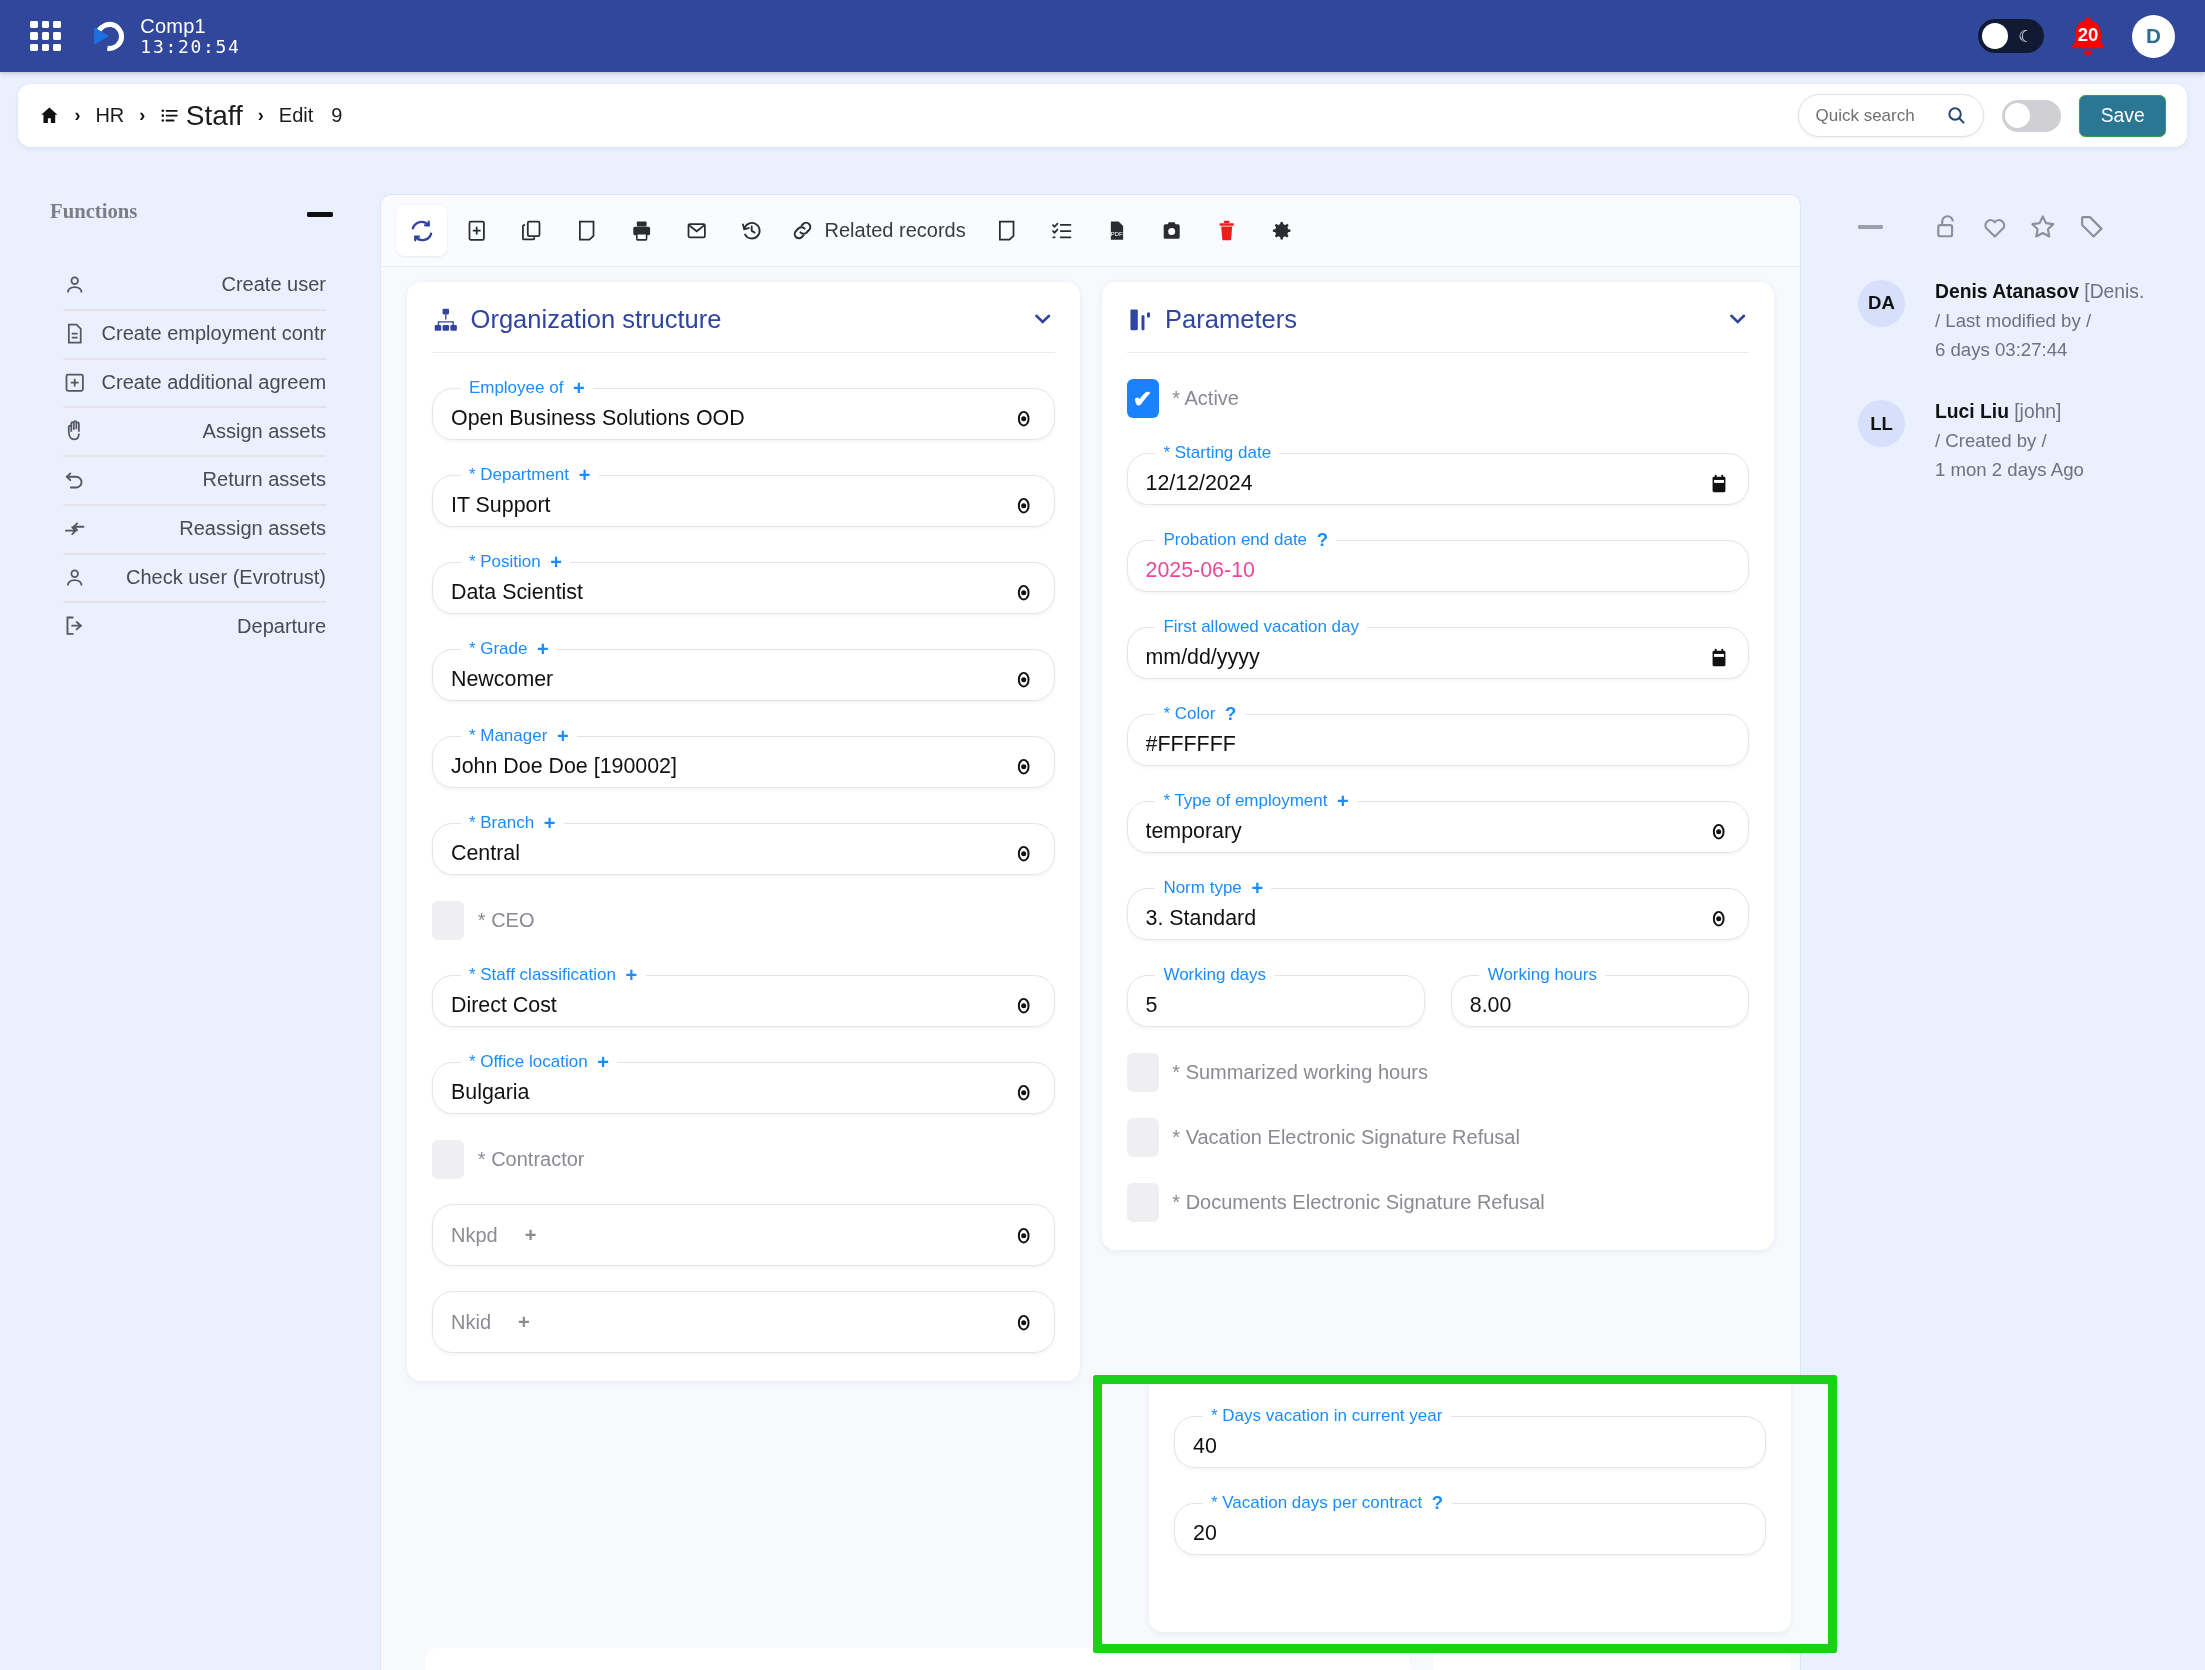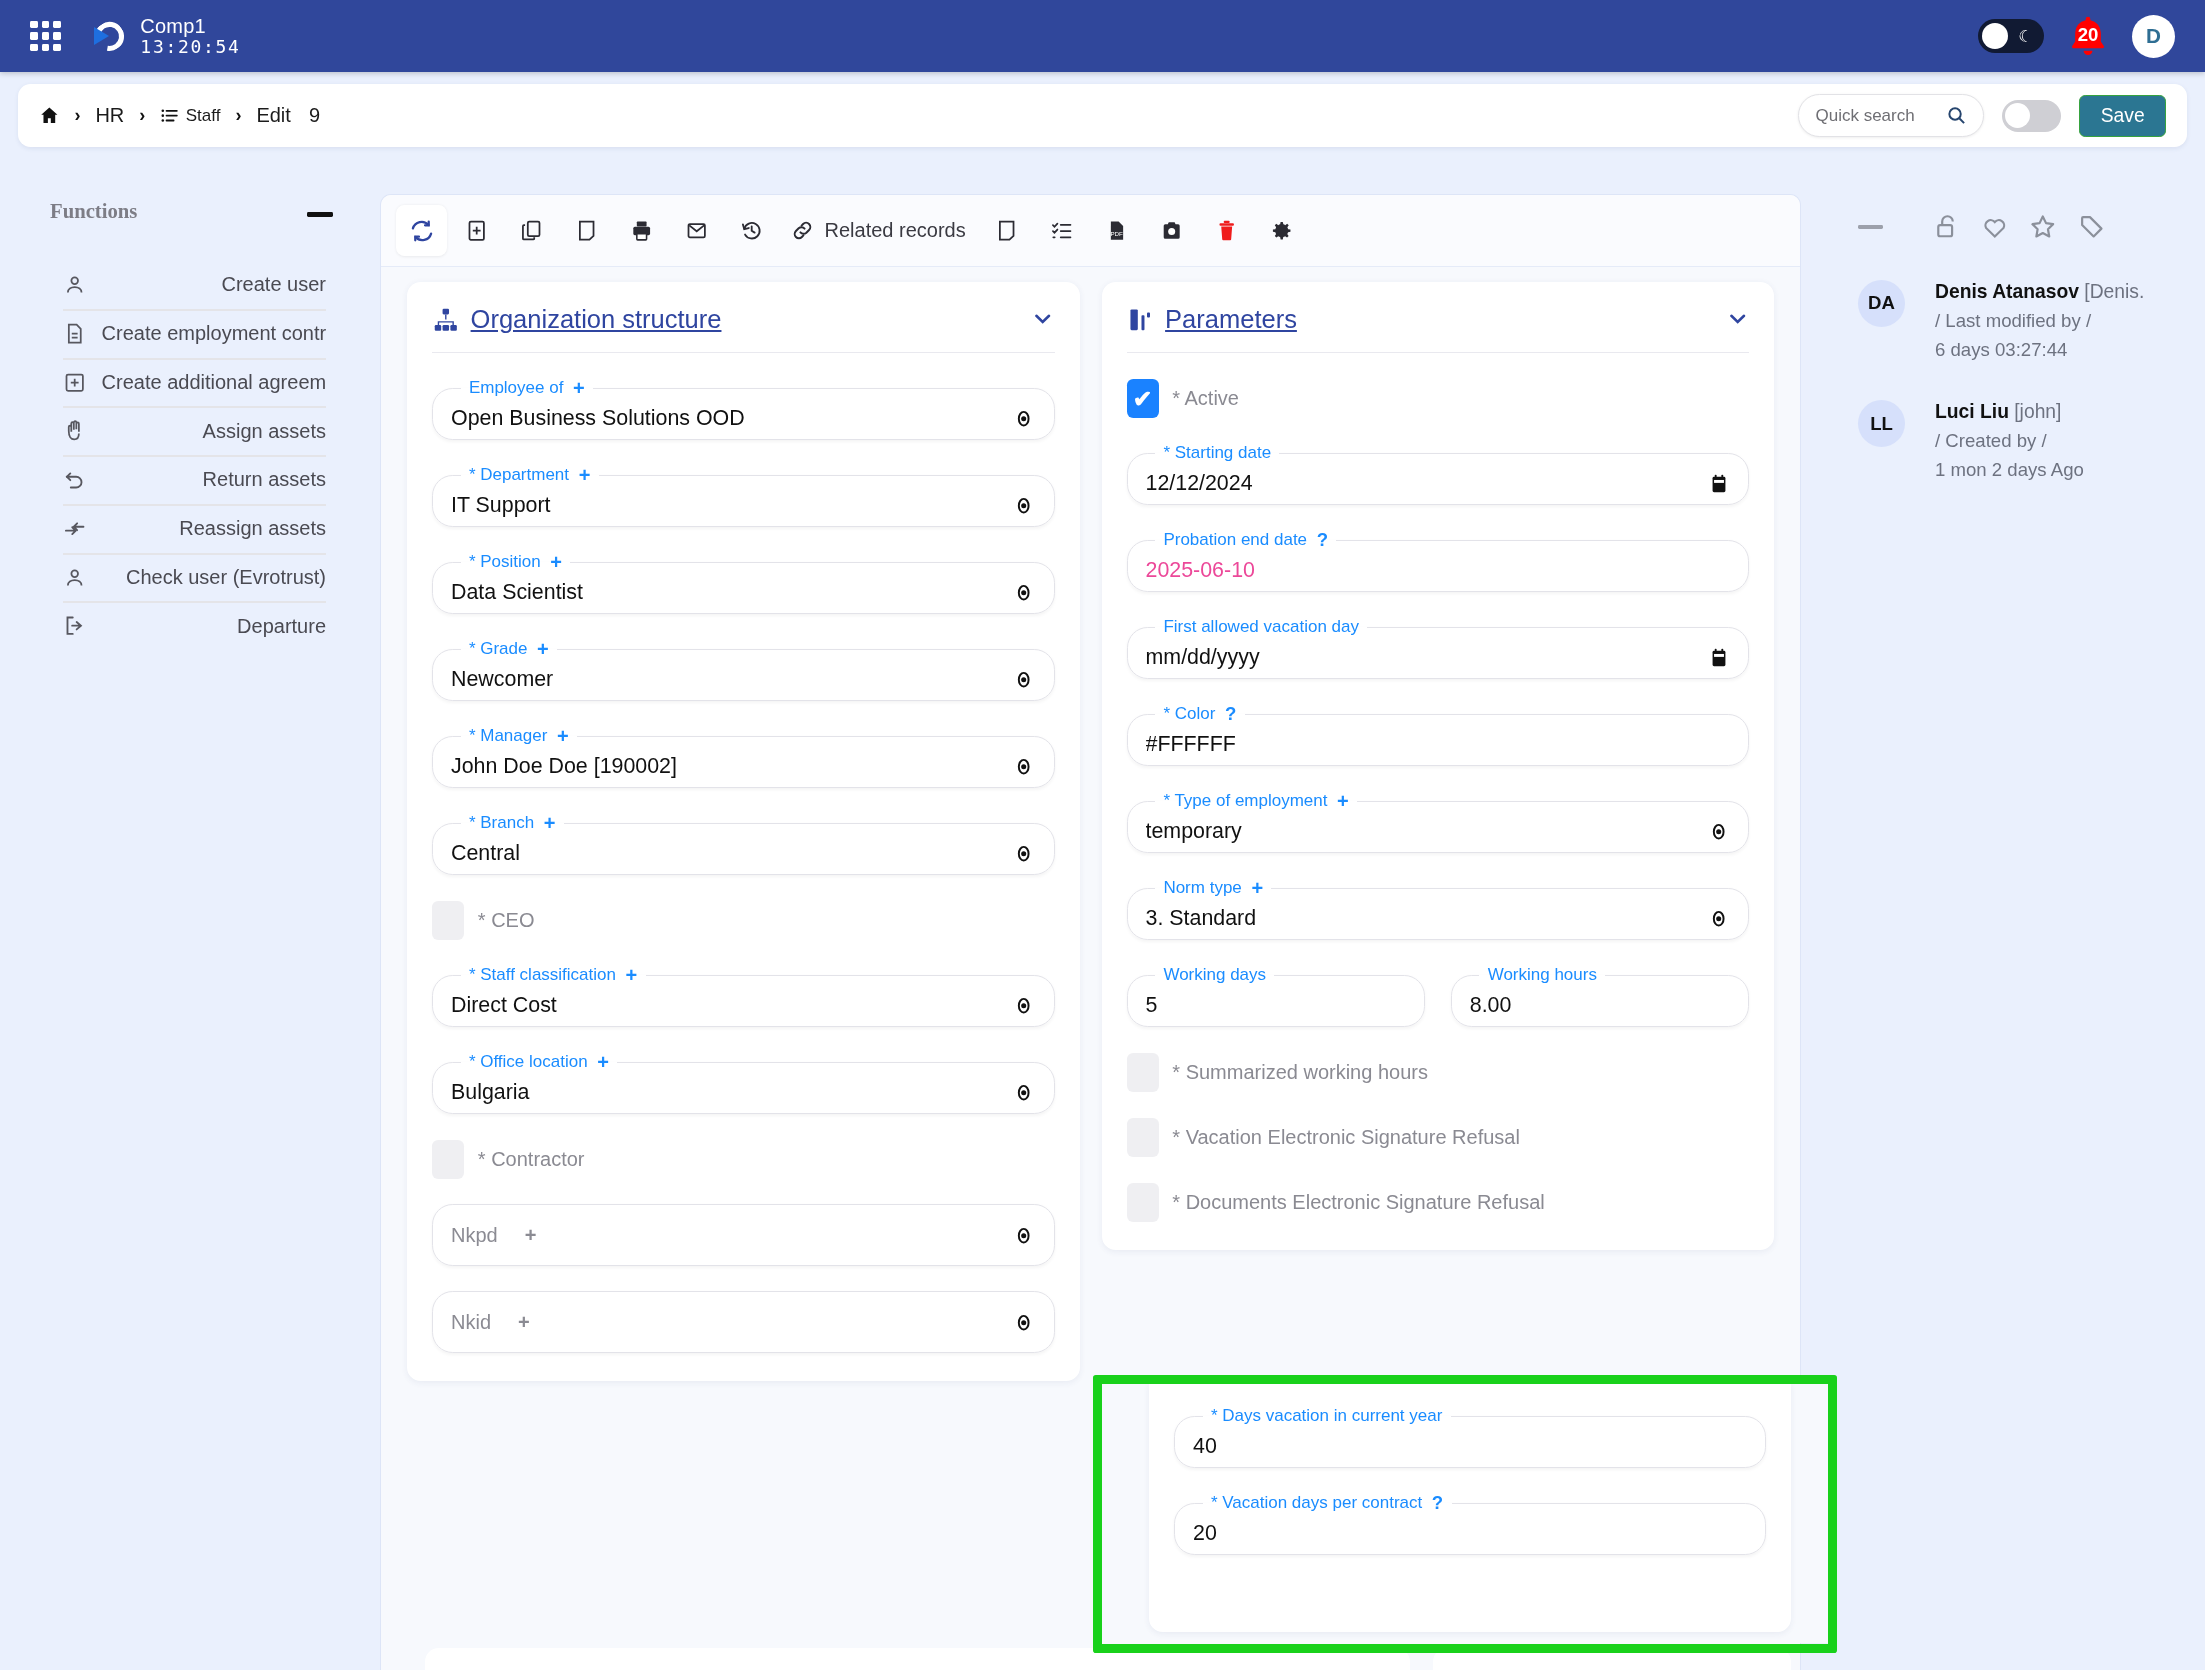--- a/index.html
+++ b/index.html
@@ -58,21 +58,21 @@
   }
 
   
   .crumbbar {
     position: absolute; top: 84px; left: 18px; width: 2169px; height: 63px;
     background: #fff; border-radius: 12.4px;
     display: flex; align-items: center; padding: 0 20.7px;
     box-shadow: 0 1.4px 4.1px rgba(40,60,120,.08);
     z-index: 40;
   }
-  .crumb { display: flex; align-items: center; gap: 6.2px; font-size: 17px; color: #1b1b1b; cursor: pointer; }
+  .crumb { display: flex; align-items: center; gap: 6.2px; font-size: 28px; color: #1b1b1b; cursor: pointer; }
   .crumb-sep { margin: 0 15px; color: #111; font-size: 18px; font-weight: 700; }
   .crumb-plain { font-size: 20px; color: #1b1b1b; }
   .crumb-id { font-size: 20px; color: #1b1b1b; margin-left: 18px; }
   .crumbbar-right { margin-left: auto; display: flex; align-items: center; gap: 18px; }
   .qsearch {
     width: 186px; height: 43px; border-radius: 21.4px; background: #fff;
     border: 1px solid #e2e2e6; box-shadow: 0 0.7px 2.8px rgba(0,0,0,.08);
     display: flex; align-items: center; padding: 0 13.8px 0 16.5px; gap: 6.9px;
   }
   .qsearch input {
@@ -134,21 +134,21 @@
     font-size: 20px; color: #3a3a42; cursor: pointer;
   }
 
   .panes { display: flex; gap: 0; padding: 15px 15px 0 15px; }
   .pane { flex: 1 1 0; min-width: 0; padding: 0 11px; }
   .card {
     background: #fff; border-radius: 13.8px; padding: 23.4px 25px 27.6px 25px;
     box-shadow: 0 1.4px 6.9px rgba(40,60,120,.07);
   }
   .card-head { display: flex; align-items: center; padding-bottom: 18px; border-bottom: 1.4px solid #e9e9ef; }
-  .card-title { display: flex; align-items: center; gap: 11px; font-size: 25.5px; color: #2f45a0; text-decoration: underline; }
+  .card-title { display: flex; align-items: center; gap: 11px; font-size: 25.5px; color: #2f45a0; }
   .card-chev { margin-left: auto; color: #2f45a0; cursor: pointer; }
 
   
   .field { margin-top: 25px; position: relative; }
   .fset {
     border: 1.7px solid #e3e3e9; border-radius: 20.7px;
     padding: 0 18px; height: 62px;
     display: flex; align-items: center;
     box-shadow: 0 1.4px 3.4px rgba(0,0,0,.045);
   }

